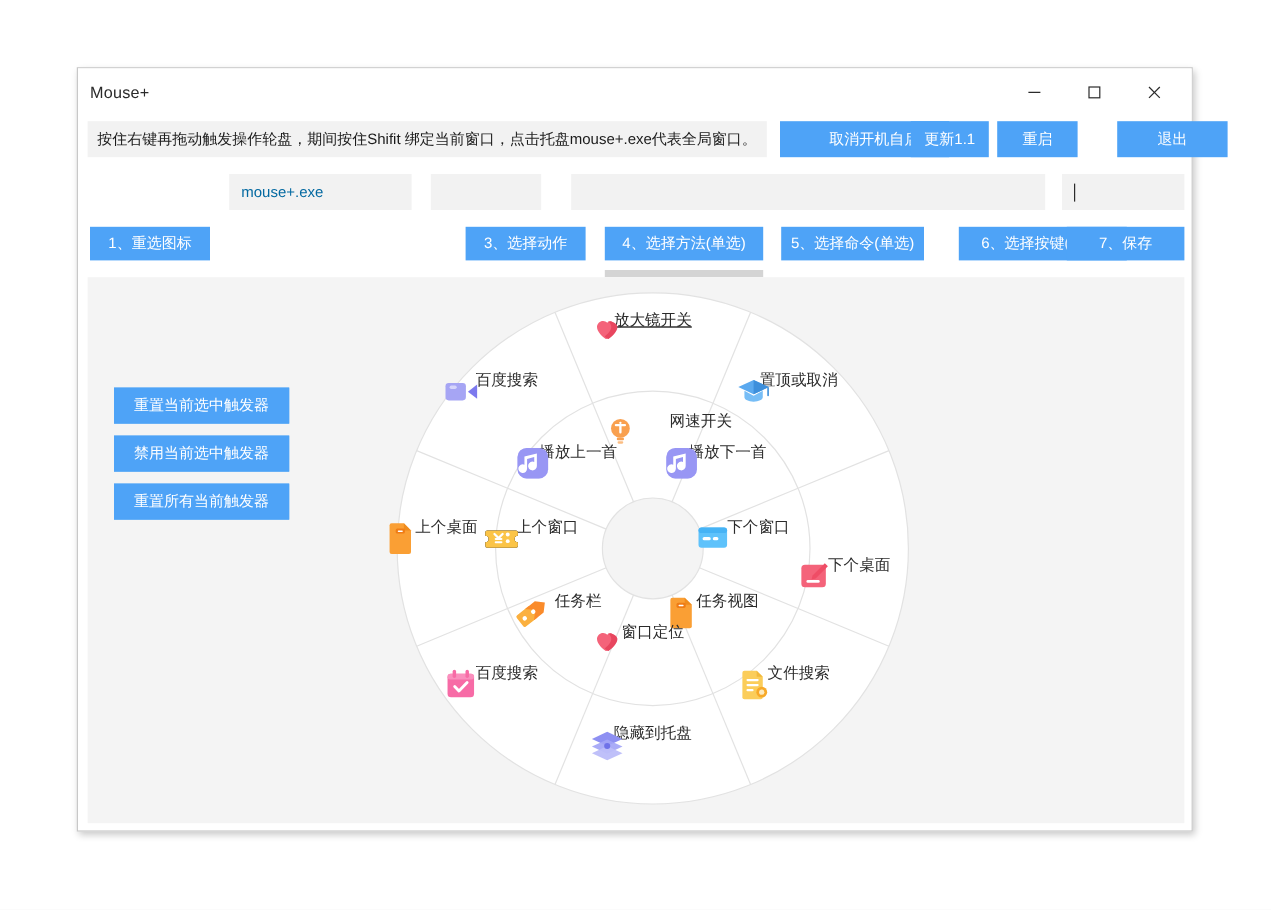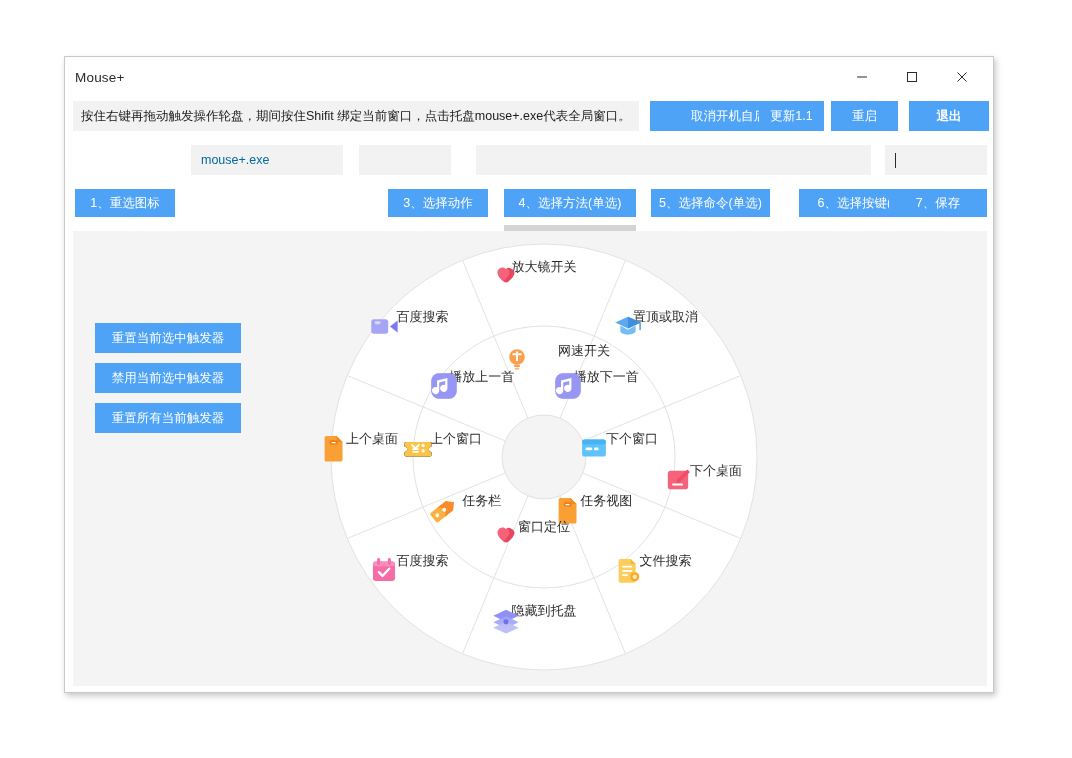--- a/index.html
+++ b/index.html
@@ -51,21 +51,21 @@
   .act-btn{
     position:absolute;top:0;height:30px;
     background:#4ea3f7;color:#ffffff;
     display:flex;align-items:center;justify-content:center;
     font-size:12.5px;cursor:pointer;
     border:none;
   }
   #act-autostart{left:585px;width:125px;padding-left:16px;}
   #act-update{left:694px;width:65px;}
   #act-restart{left:766px;width:67px;}
-  #act-exit{left:844px;width:80px;font-weight:bold;}
+  #act-exit{left:866px;width:92px;}
 
   
   #field-row{position:absolute;left:0;top:88px;width:100%;height:30px;}
   .field{
     position:absolute;top:0;height:30px;background:#f2f2f2;
     display:flex;align-items:center;padding:0 10px;box-sizing:border-box;
     font-size:12.5px;color:#0369a1;
   }
   #field-process{left:126px;width:152px;}
   #field-action{left:294px;width:92px;}
@@ -210,21 +210,21 @@
           <line x1="169.86847036017326" y1="341.0282187589786" x2="138.48842890623587" y2="416.7863404249041" stroke="#e2e2e2" stroke-width="1"></line>
           <line x1="203.92729584066623" y1="258.80294036547406" x2="169.86847036017326" y2="341.0282187589786" stroke="#e2e2e2" stroke-width="1"></line>
           <line x1="98.97178124102143" y1="270.1315296398268" x2="23.21365957509593" y2="301.51157109376413" stroke="#e2e2e2" stroke-width="1"></line>
           <line x1="181.19705963452594" y1="236.07270415933377" x2="98.97178124102143" y2="270.1315296398268" stroke="#e2e2e2" stroke-width="1"></line>
           <line x1="98.9717812410214" y1="169.86847036017332" x2="23.213659575095875" y2="138.48842890623598" stroke="#e2e2e2" stroke-width="1"></line>
           <line x1="181.19705963452594" y1="203.92729584066626" x2="98.9717812410214" y2="169.86847036017332" stroke="#e2e2e2" stroke-width="1"></line>
           <line x1="169.86847036017326" y1="98.97178124102142" x2="138.48842890623592" y2="23.213659575095903" stroke="#e2e2e2" stroke-width="1"></line>
           <line x1="203.92729584066623" y1="181.19705963452594" x2="169.86847036017326" y2="98.97178124102142" stroke="#e2e2e2" stroke-width="1"></line>
         </svg>
       <div id="wheel-items">
-          <div class="wheel-item" style="left: 220px; top: 22px;">
+          <div class="wheel-item" style="left: 220px; top: 22px; text-decoration: underline;">
             <svg viewBox="0 0 40 40" class="ico" width="34" height="34">
               <path d="M22 10c3.3 0 6 2.6 6 5.9 0 5-6.2 9.9-8.4 11.5-.4.3-.9.3-1.3 0C16 25.8 10 21 10 15.9 10 12.6 12.7 10 16 10c1.6 0 3 .7 4 1.8C21 10.7 22.4 10 24 10z" fill="#f4637a"></path>
               <path d="M30 15.9c0 5.1-6.2 9.9-8.4 11.5-.4.3-.9.3-1.3 0-.6-.4-1.6-1.2-2.7-2.2 2.6-2.2 6.4-5.9 6.4-9.3 0-2.3-1.3-4.3-3.2-5.3.4-.1.8-.1 1.2-.1 4.4 0 8 2.6 8 5.4z" fill="#e8465f"></path>
             </svg>
             <span class="lbl">放大镜开关</span>
           </div>
           <div class="wheel-item" style="left: 341.622px; top: 72.3776px;">
             <svg viewBox="0 0 40 40" class="ico" width="34" height="34">
               <path d="M20 9 L35 16 L20 23 L5 16 Z" fill="#5aa9ef"></path>
               <path d="M20 9 L35 16 L20 23 Z" fill="#3d8fdb"></path>

